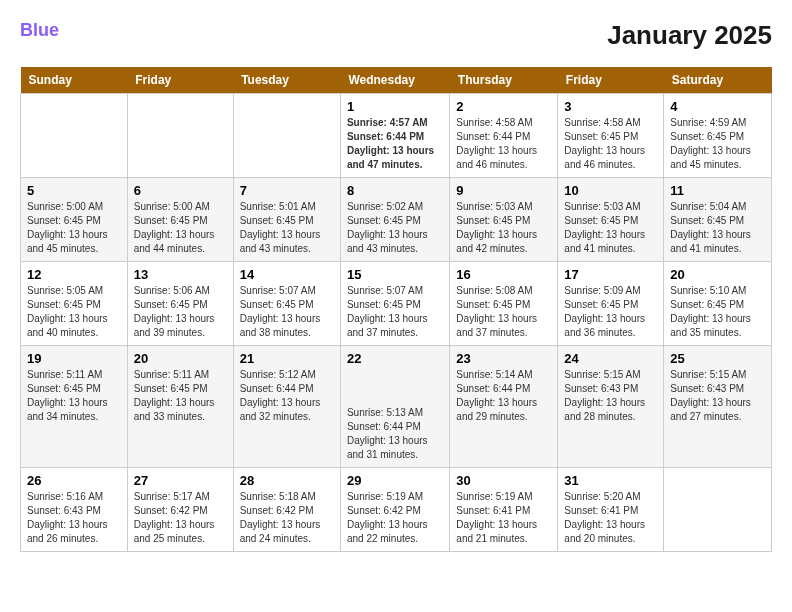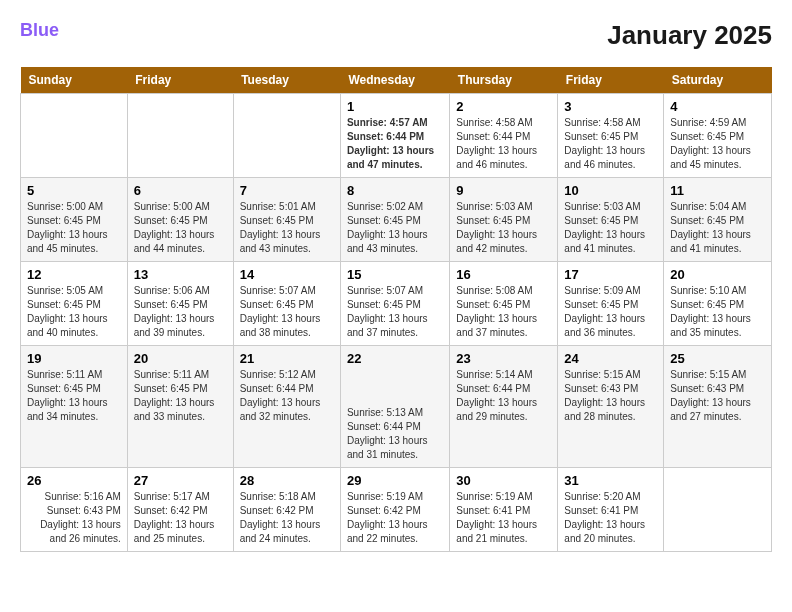--- a/index.html
+++ b/index.html
@@ -272,21 +272,21 @@
         <td>
           <div class="day-number">25</div>
           <div class="day-info" style="white-space: pre-line;">Sunrise: 5:15 AM
 Sunset: 6:43 PM
 Daylight: 13 hours and 27 minutes.</div>
         </td>
       </tr>
       <tr>
         <td>
           <div class="day-number">26</div>
-          <div class="day-info" style="white-space: pre-line; text-align: right;">Sunrise: 5:16 AM
+          <div class="day-info" style="white-space: pre-line;">Sunrise: 5:16 AM
 Sunset: 6:43 PM
 Daylight: 13 hours and 26 minutes.</div>
         </td>
         <td>
           <div class="day-number">27</div>
           <div class="day-info" style="white-space: pre-line;">Sunrise: 5:17 AM
 Sunset: 6:42 PM
 Daylight: 13 hours and 25 minutes.</div>
         </td>
         <td>

